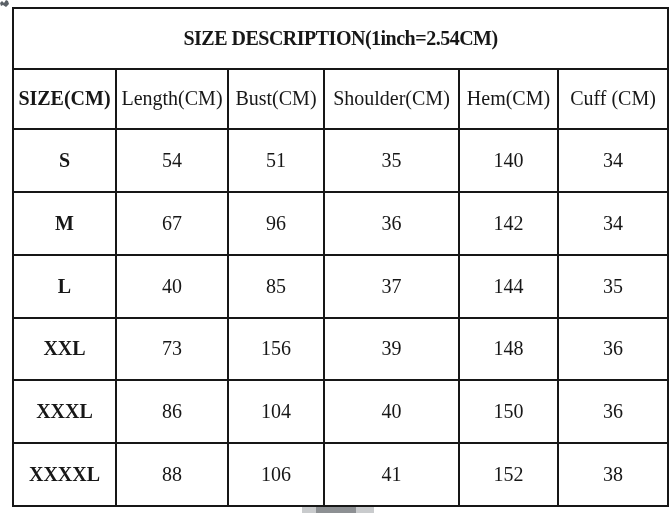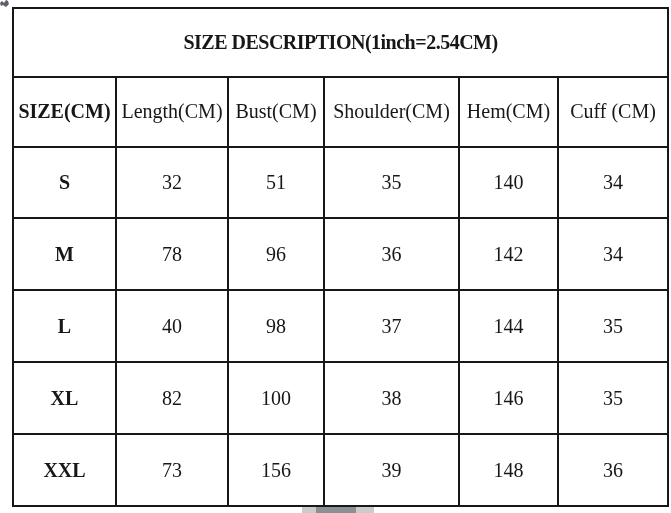--- a/index.html
+++ b/index.html
@@ -96,57 +96,65 @@
       <tr class="header-row">
         <td class="size-header-cell">SIZE(CM)</td>
         <td>Length(CM)</td>
         <td>Bust(CM)</td>
         <td>Shoulder(CM)</td>
         <td>Hem(CM)</td>
         <td>Cuff (CM)</td>
       </tr>
       <tr class="data-row">
         <td class="size-label-cell">S</td>
-        <td>32</td>
+        <td>54</td>
         <td>51</td>
         <td>35</td>
         <td>140</td>
         <td>34</td>
       </tr>
       <tr class="data-row">
         <td class="size-label-cell">M</td>
-        <td>78</td>
+        <td>67</td>
         <td>96</td>
         <td>36</td>
         <td>142</td>
         <td>34</td>
       </tr>
       <tr class="data-row">
         <td class="size-label-cell">L</td>
         <td>40</td>
-        <td>98</td>
+        <td>85</td>
         <td>37</td>
         <td>144</td>
-        <td>35</td>
-      </tr>
-      <tr class="data-row">
-        <td class="size-label-cell">XL</td>
-        <td>82</td>
-        <td>100</td>
-        <td>38</td>
-        <td>146</td>
         <td>35</td>
       </tr>
       <tr class="data-row">
         <td class="size-label-cell">XXL</td>
         <td>73</td>
         <td>156</td>
         <td>39</td>
         <td>148</td>
         <td>36</td>
       </tr>
+      <tr class="data-row">
+        <td class="size-label-cell">XXXL</td>
+        <td>86</td>
+        <td>104</td>
+        <td>40</td>
+        <td>150</td>
+        <td>36</td>
+      </tr>
+      <tr class="data-row">
+        <td class="size-label-cell">XXXXL</td>
+        <td>88</td>
+        <td>106</td>
+        <td>41</td>
+        <td>152</td>
+        <td>38</td>
+      </tr>
     </tbody>
   </table>
 
   <div class="scrollbar-track"></div>
   <div class="scrollbar-thumb"></div>
 
 </div>
 
 </body></html>

